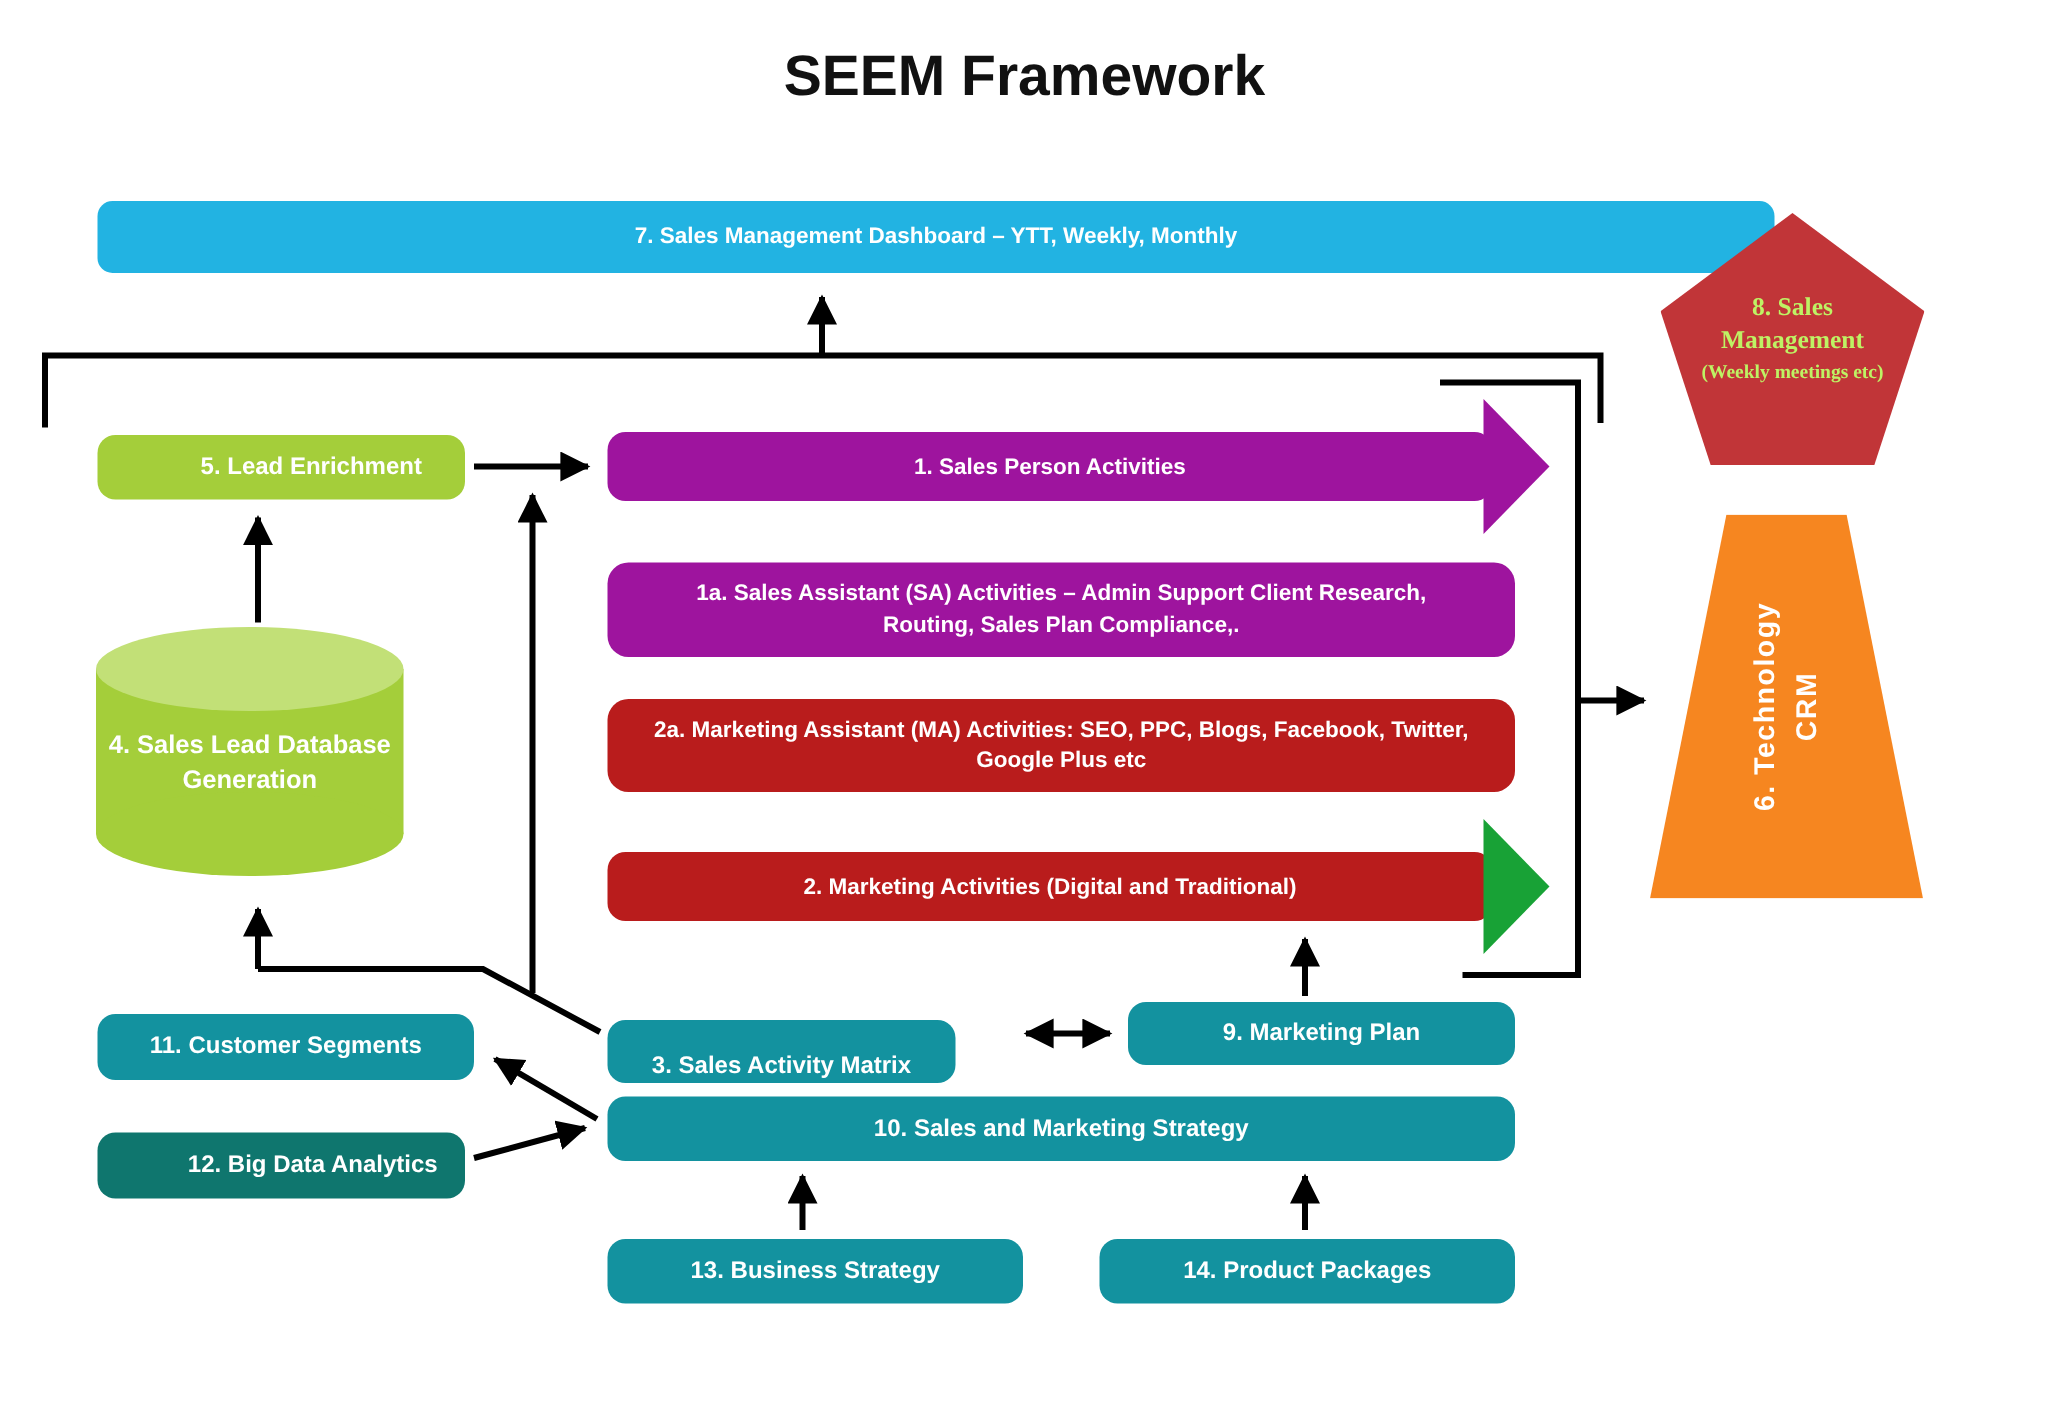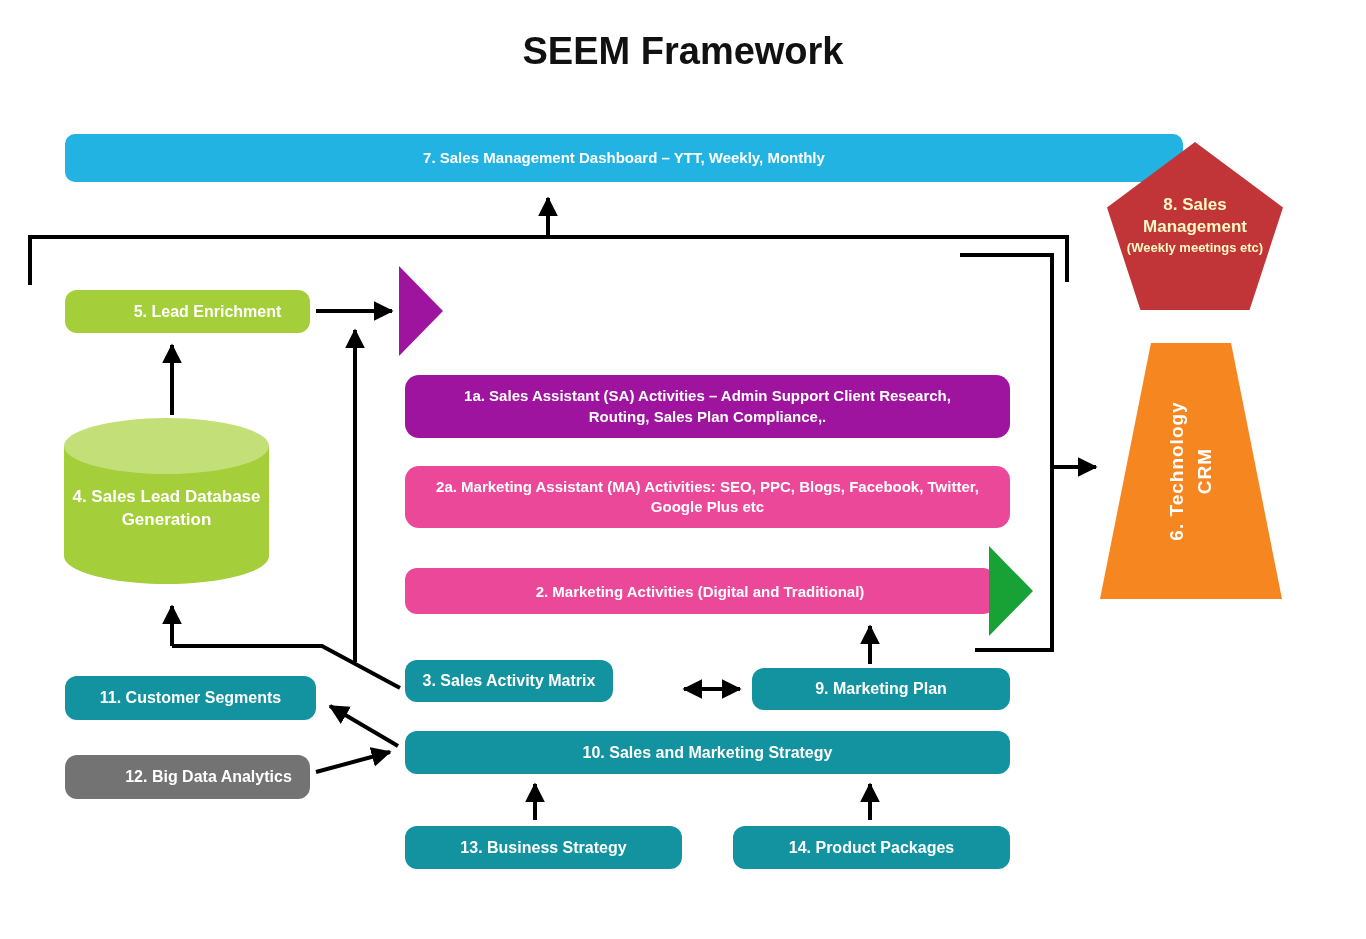--- a/index.html
+++ b/index.html
@@ -11,41 +11,41 @@
     position:absolute;top:30px;left:0;width:100%;text-align:center;
     font-size:38px;font-weight:bold;color:#111;letter-spacing:0px;
   }
   .node{
     position:absolute;display:flex;align-items:center;justify-content:center;
     color:#fff;font-weight:bold;text-align:center;box-sizing:border-box;line-height:1.35;
   }
   .rounded{border-radius:12px;}
   .cyan{background:#22b3e2;}
   .teal{background:#13929f;}
-  .green{background:#ec4899;}
+  .green{background:#b91c1c;}
   .purple{background:#9e149e;}
   .lime{background:#a4ce3a;padding-left:40px;}
-  .red{background:#737373;padding-left:42px;}
+  .red{background:#0f766e;padding-left:42px;}
   
   .block-arrow{position:absolute;display:flex;align-items:center;}
   .block-arrow .arrow-body{
     flex:0 0 590px;height:46px;border-radius:12px;display:flex;align-items:center;
     justify-content:center;color:#fff;font-weight:bold;font-size:15px;
   }
   .block-arrow .arrow-head{
     width:0;height:0;border-top:45px solid transparent;border-bottom:45px solid transparent;
     margin-left:-6px;
   }
   .arrow-head.purple-head{border-left:44px solid #9e149e;background:none;}
   .arrow-head.green-head{border-left:44px solid #18a236;background:none;}
   
   .pentagon{
     position:absolute;left:1107px;top:142px;width:176px;height:168px;background:#c13538;
     clip-path:polygon(50% 0, 100% 39%, 81% 100%, 19% 100%, 0 39%);
-    color:#fef9c3;font-weight:bold;text-align:center;
+    color:#bef264;font-weight:bold;text-align:center;font-family:Liberation Serif, serif;
   }
   .pentagon .pent-label{margin:52px auto 0;width:150px;font-size:17px;line-height:1.3;}
   .pentagon .pent-sub{font-size:13px;margin-top:2px;}
   
   .trapezoid{
     position:absolute;left:1100px;top:343px;width:182px;height:256px;background:#f68620;
     clip-path:polygon(28% 0, 72% 0, 100% 100%, 0 100%);color:#fff;font-weight:bold;
   }
   .trap-label{
     position:absolute;top:50%;left:50%;width:240px;
@@ -84,20 +84,23 @@
 </div>
 
 <div class="cylinder">
   <div class="cyl-body"></div>
   <div class="cyl-bottom"></div>
   <div class="cyl-top"></div>
   <div class="cyl-label">4. Sales Lead Database Generation</div>
 </div>
 
 <div class="block-arrow" style="left:405px;top:266px;width:640px;height:90px;">
+  <div class="arrow-body purple">
+    <span>1. Sales Person Activities</span>
+  </div>
   <div class="arrow-head purple-head"></div>
 </div>
 
 <div class="node purple fs15" style="left:405px;top:375px;width:605px;height:63px;border-radius:14px;padding:0 36px;">
   <span>1a. Sales Assistant (SA) Activities – Admin Support Client Research, Routing, Sales Plan Compliance,.</span>
 </div>
 
 <div class="node green fs15" style="left:405px;top:466px;width:605px;height:62px;border-radius:14px;padding:0 18px;">
   <span>2a. Marketing Assistant (MA) Activities: SEO, PPC, Blogs, Facebook, Twitter, Google Plus etc</span>
 </div>
@@ -109,21 +112,21 @@
   <div class="arrow-head green-head"></div>
 </div>
 
 <div class="trapezoid">
   <div class="trap-label">
     <div>6. Technology</div>
     <div>CRM</div>
   </div>
 </div>
 
-<div class="node teal rounded fs16" style="left:405px;top:660px;width:208px;height:42px;">
+<div class="node teal rounded fs16" style="left:405px;top:680px;width:232px;height:42px;align-items:flex-end;">
   <span>3. Sales Activity Matrix</span>
 </div>
 
 <div class="node teal rounded fs16" style="left:752px;top:668px;width:258px;height:42px;">
   <span>9. Marketing Plan</span>
 </div>
 
 <div class="node teal rounded fs16" style="left:65px;top:676px;width:251px;height:44px;">
   <span>11. Customer Segments</span>
 </div>

